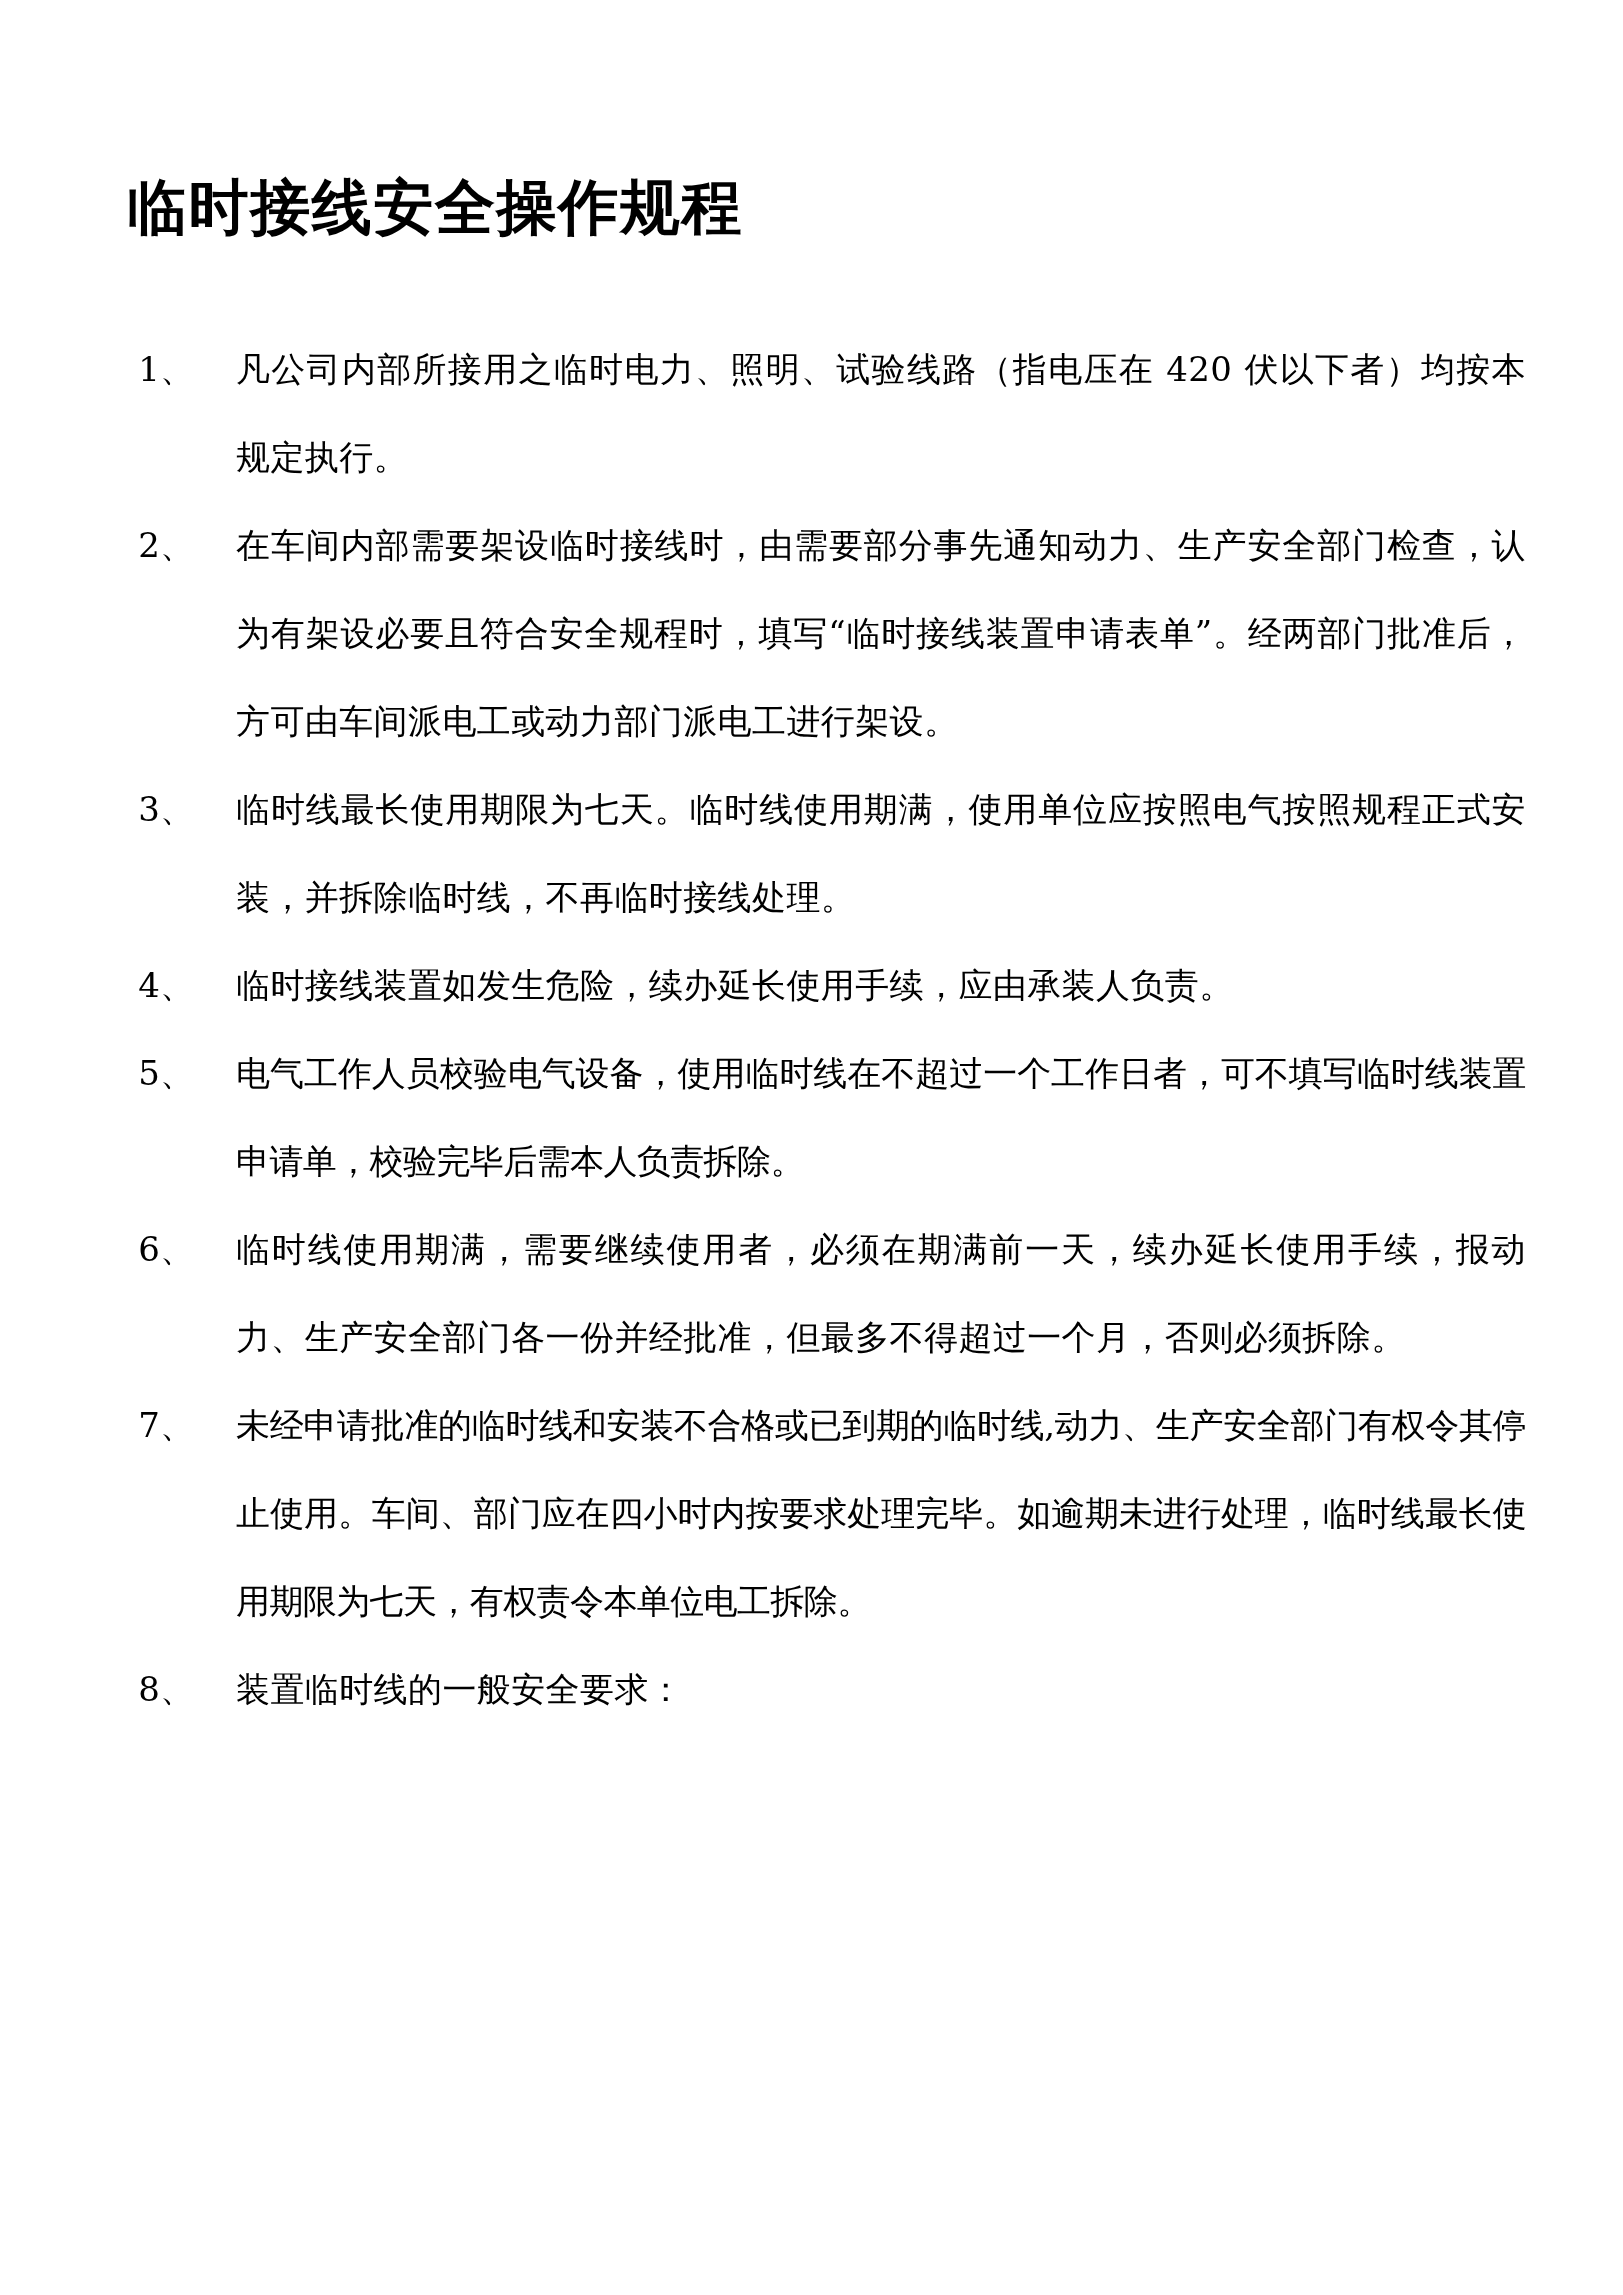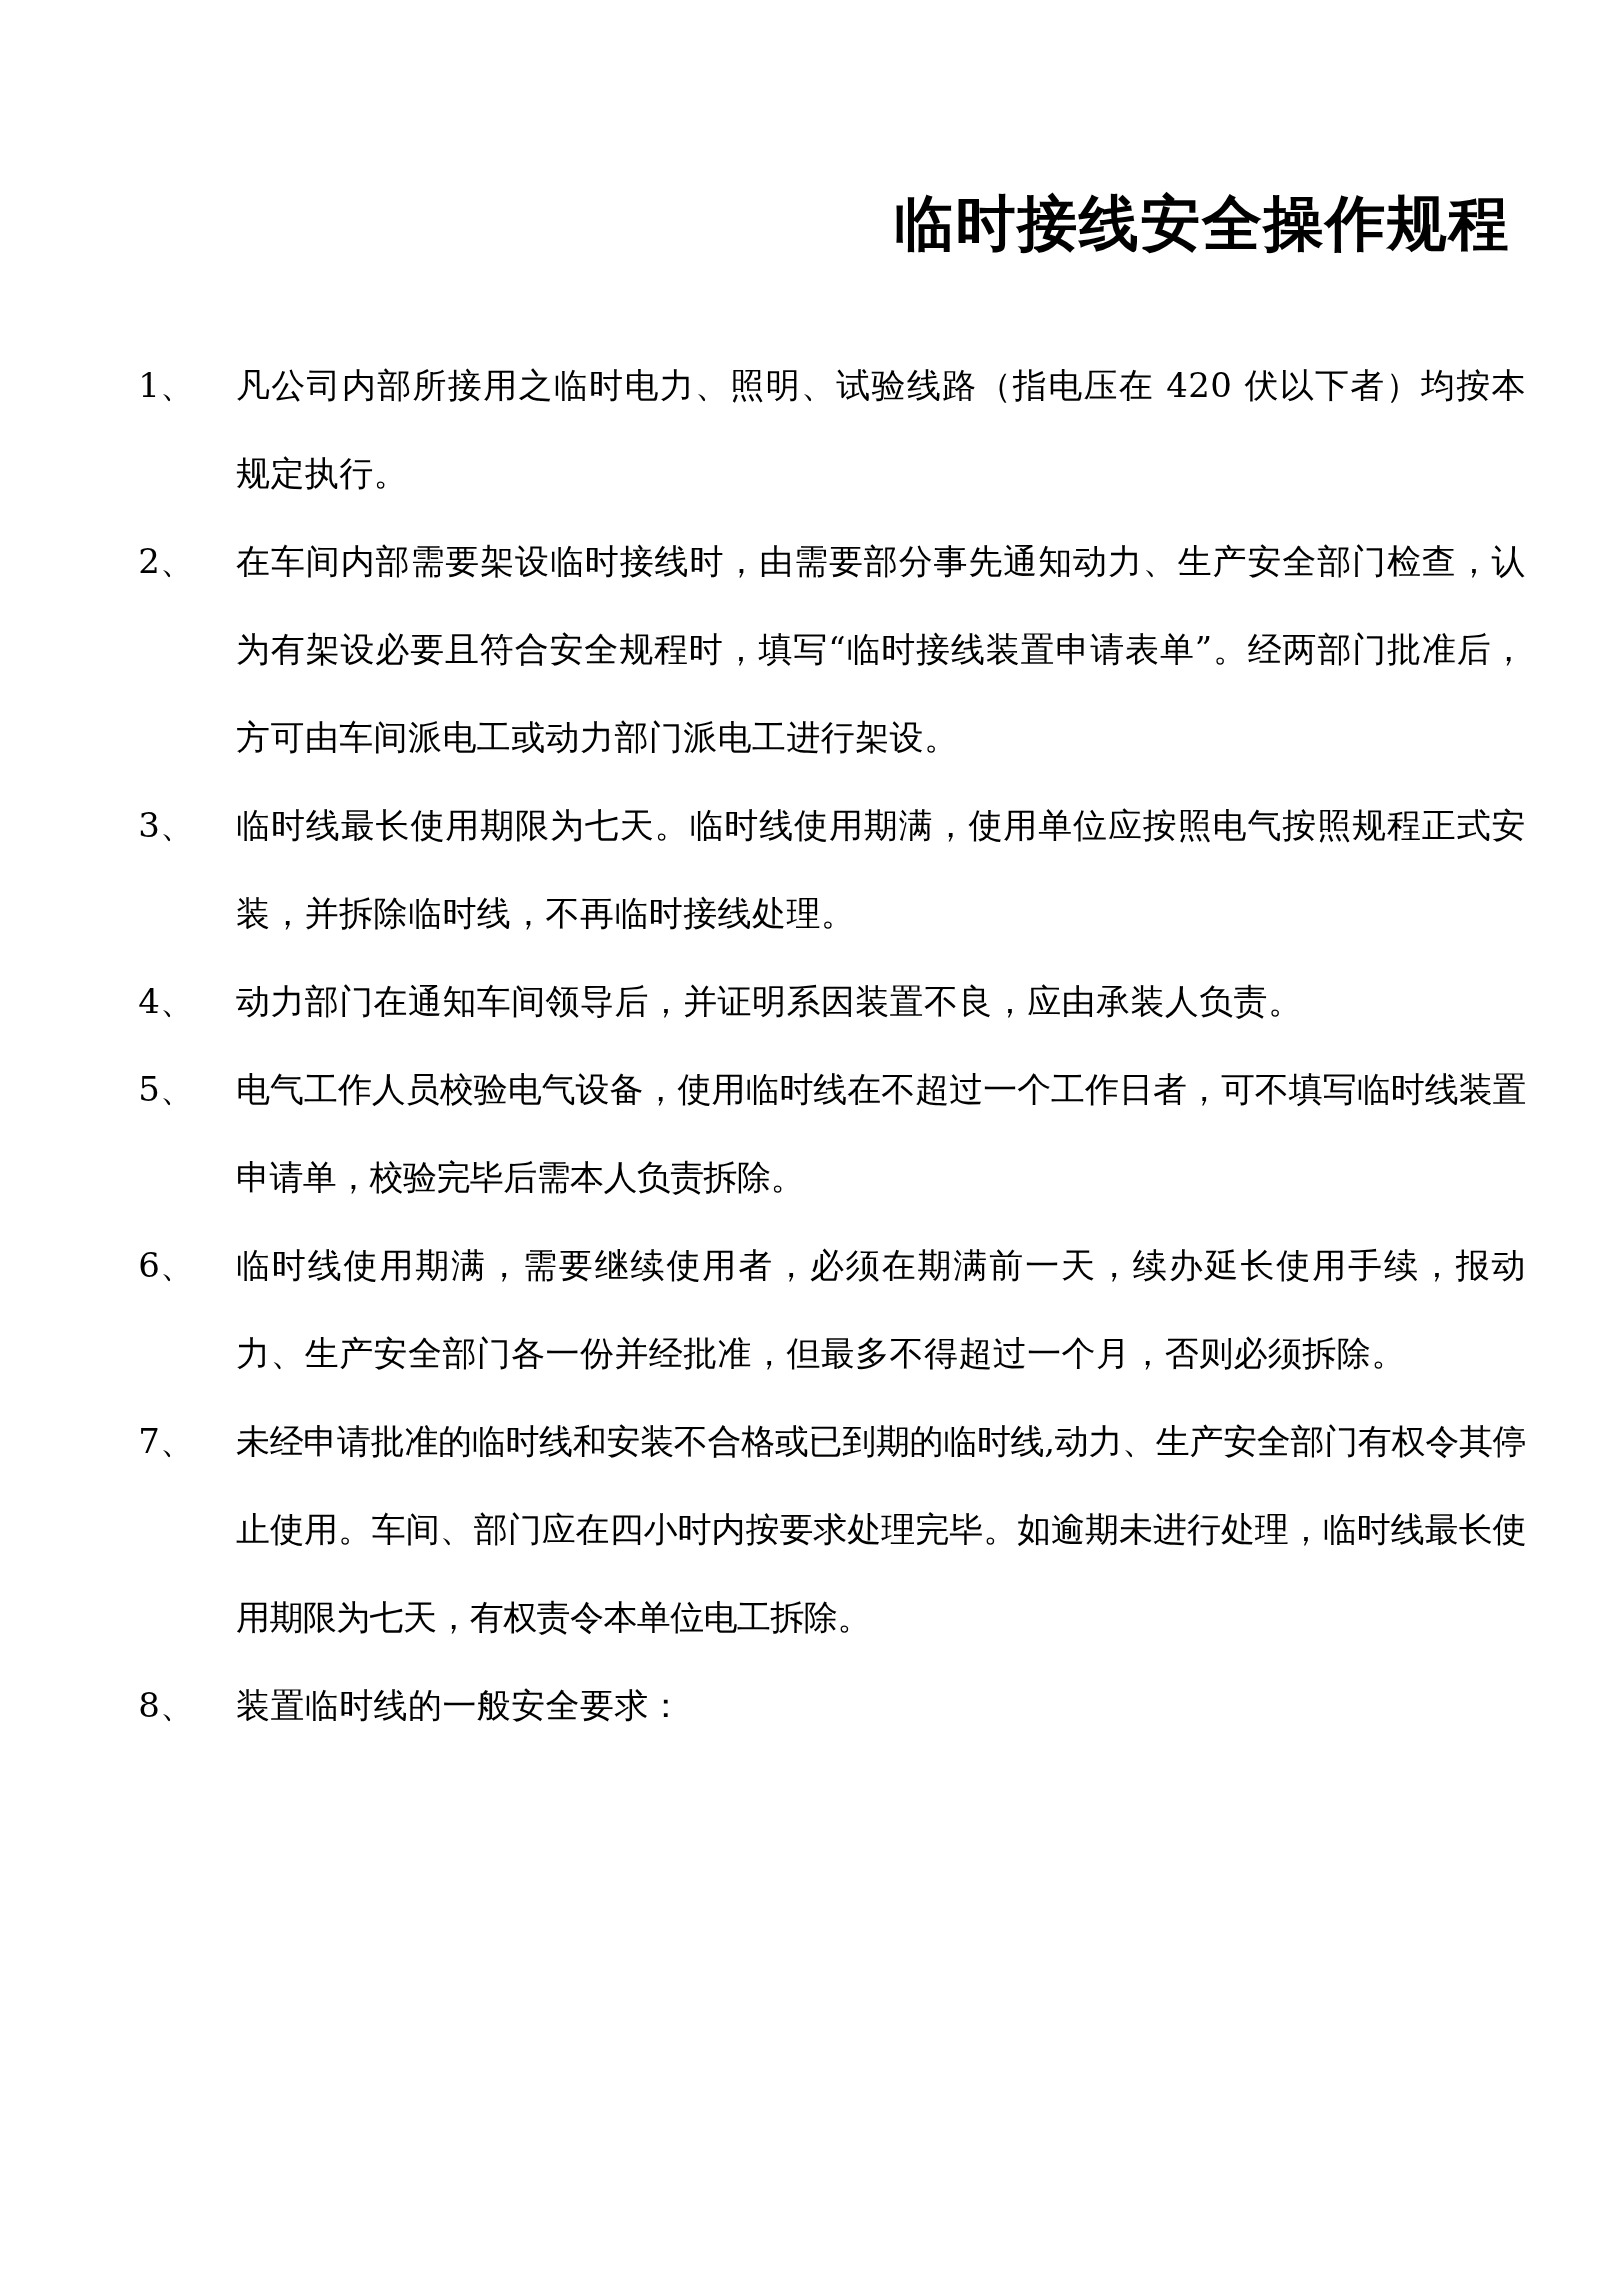--- a/index.html
+++ b/index.html
@@ -21,26 +21,26 @@
     padding: 0;
     overflow: hidden;
   }
   .content {
     position: absolute;
     left: 127px;
     top: 0;
     width: 1399px;
   }
   .doc-title {
-    text-align: right;
+    text-align: left;
     font-size: 60px;
     font-weight: bold;
     letter-spacing: 1.6px;
     line-height: 1.25;
-    margin: 16px;
+    margin: 0;
     padding-top: 170px;
     padding-bottom: 0;
     font-family: "DejaVu Serif", "Liberation Serif", serif;
   }
   .items {
     margin: 0;
     padding: 0;
     list-style: none;
     margin-top: 80px;
   }
@@ -95,21 +95,21 @@
         <span class="item-body">在车间内部需要架设临时接线时，由需要部分事先通知动力、生产安全部门检查，认为有架设必要且符合安全规程时，填写“临时接线装置申请表单”。经两部门批准后，方可由车间派电工或动力部门派电工进行架设。</span>
       </li>
 
       <li class="item">
         <span class="item-number">3、</span>
         <span class="item-body">临时线最长使用期限为七天。临时线使用期满，使用单位应按照电气按照规程正式安装，并拆除临时线，不再临时接线处理。</span>
       </li>
 
       <li class="item">
         <span class="item-number">4、</span>
-        <span class="item-body">动力部门在通知车间领导后，并证明系因装置不良，应由承装人负责。</span>
+        <span class="item-body">临时接线装置如发生危险，续办延长使用手续，应由承装人负责。</span>
       </li>
 
       <li class="item">
         <span class="item-number">5、</span>
         <span class="item-body tight">电气工作人员校验电气设备，使用临时线在不超过一个工作日者，可不填写临时线装置申请单，校验完毕后需本人负责拆除。</span>
       </li>
 
       <li class="item">
         <span class="item-number">6、</span>
         <span class="item-body">临时线使用期满，需要继续使用者，必须在期满前一天，续办延长使用手续，报动力、生产安全部门各一份并经批准，但最多不得超过一个月，否则必须拆除。</span>

